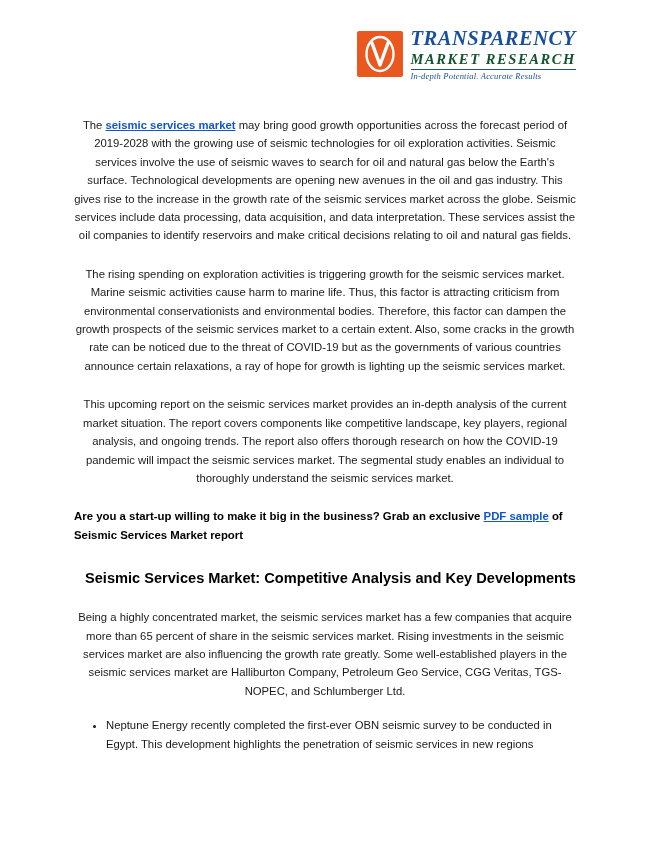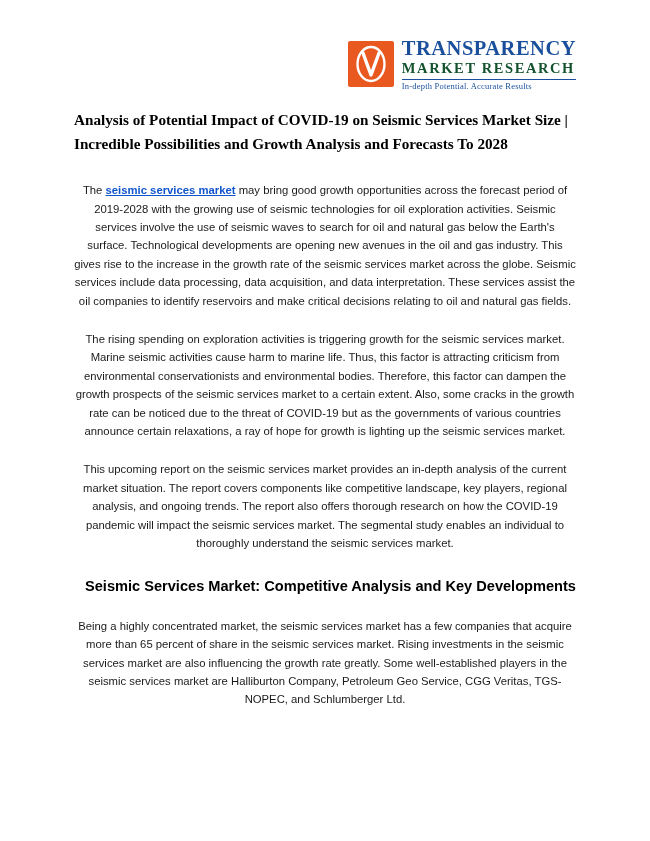--- a/index.html
+++ b/index.html
@@ -20,22 +20,23 @@
     height: 841px;
     box-sizing: border-box;
     padding: 28px 74px 0 74px;
     position: relative;
   }
 
   
   .logo-wrap {
     display: flex;
     justify-content: flex-end;
-    align-items: flex-end;
+    align-items: flex-start;
     height: 62px;
+    font-style: italic;
   }
   .logo {
     display: flex;
     align-items: center;
     gap: 8px;
   }
   .logo-mark {
     width: 46px;
     height: 46px;
     background: #e8581f;
@@ -155,27 +156,30 @@
       </div>
       <div class="logo-text">
         <div class="logo-line1">TRANSPARENCY</div>
         <div class="logo-line2">MARKET RESEARCH</div>
         <div class="logo-rule"></div>
         <div class="logo-line3">In-depth Potential. Accurate Results</div>
       </div>
     </div>
   </div>
 
-  <h1 class="doc-title">Analysis of Potential Impact of COVID-19 on Seismic Services Market Size | Incredible Possibilities and Growth Analysis and Forecasts To 2028</h1>
 
   <p class="body-text first"><span>The </span><a class="inline-link" href="#">seismic services market</a><span> may bring good growth opportunities across the forecast period of 2019-2028 with the growing use of seismic technologies for oil exploration activities. Seismic services involve the use of seismic waves to search for oil and natural gas below the Earth's surface. Technological developments are opening new avenues in the oil and gas industry. This gives rise to the increase in the growth rate of the seismic services market across the globe. Seismic services include data processing, data acquisition, and data interpretation. These services assist the oil companies to identify reservoirs and make critical decisions relating to oil and natural gas fields.</span></p>
 
   <p class="body-text">The rising spending on exploration activities is triggering growth for the seismic services market. Marine seismic activities cause harm to marine life. Thus, this factor is attracting criticism from environmental conservationists and environmental bodies. Therefore, this factor can dampen the growth prospects of the seismic services market to a certain extent. Also, some cracks in the growth rate can be noticed due to the threat of COVID-19 but as the governments of various countries announce certain relaxations, a ray of hope for growth is lighting up the seismic services market.</p>
 
   <p class="body-text">This upcoming report on the seismic services market provides an in-depth analysis of the current market situation. The report covers components like competitive landscape, key players, regional analysis, and ongoing trends. The report also offers thorough research on how the COVID-19 pandemic will impact the seismic services market. The segmental study enables an individual to thoroughly understand the seismic services market.</p>
 
+  <p class="cta"><span>Are you a start-up willing to make it big in the business? Grab an exclusive </span><a href="#">PDF sample</a><span> of Seismic Services Market report</span></p>
 
   <h2 class="section-title">Seismic Services Market: Competitive Analysis and Key Developments</h2>
 
   <p class="body-text">Being a highly concentrated market, the seismic services market has a few companies that acquire more than 65 percent of share in the seismic services market. Rising investments in the seismic services market are also influencing the growth rate greatly. Some well-established players in the seismic services market are Halliburton Company, Petroleum Geo Service, CGG Veritas, TGS-NOPEC, and Schlumberger Ltd.</p>
 
+  <ul class="bullets">
+    <li>Neptune Energy recently completed the first-ever OBN seismic survey to be conducted in Egypt. This development highlights the penetration of seismic services in new regions</li>
+  </ul>
 
 </div>
 
 </body></html>

